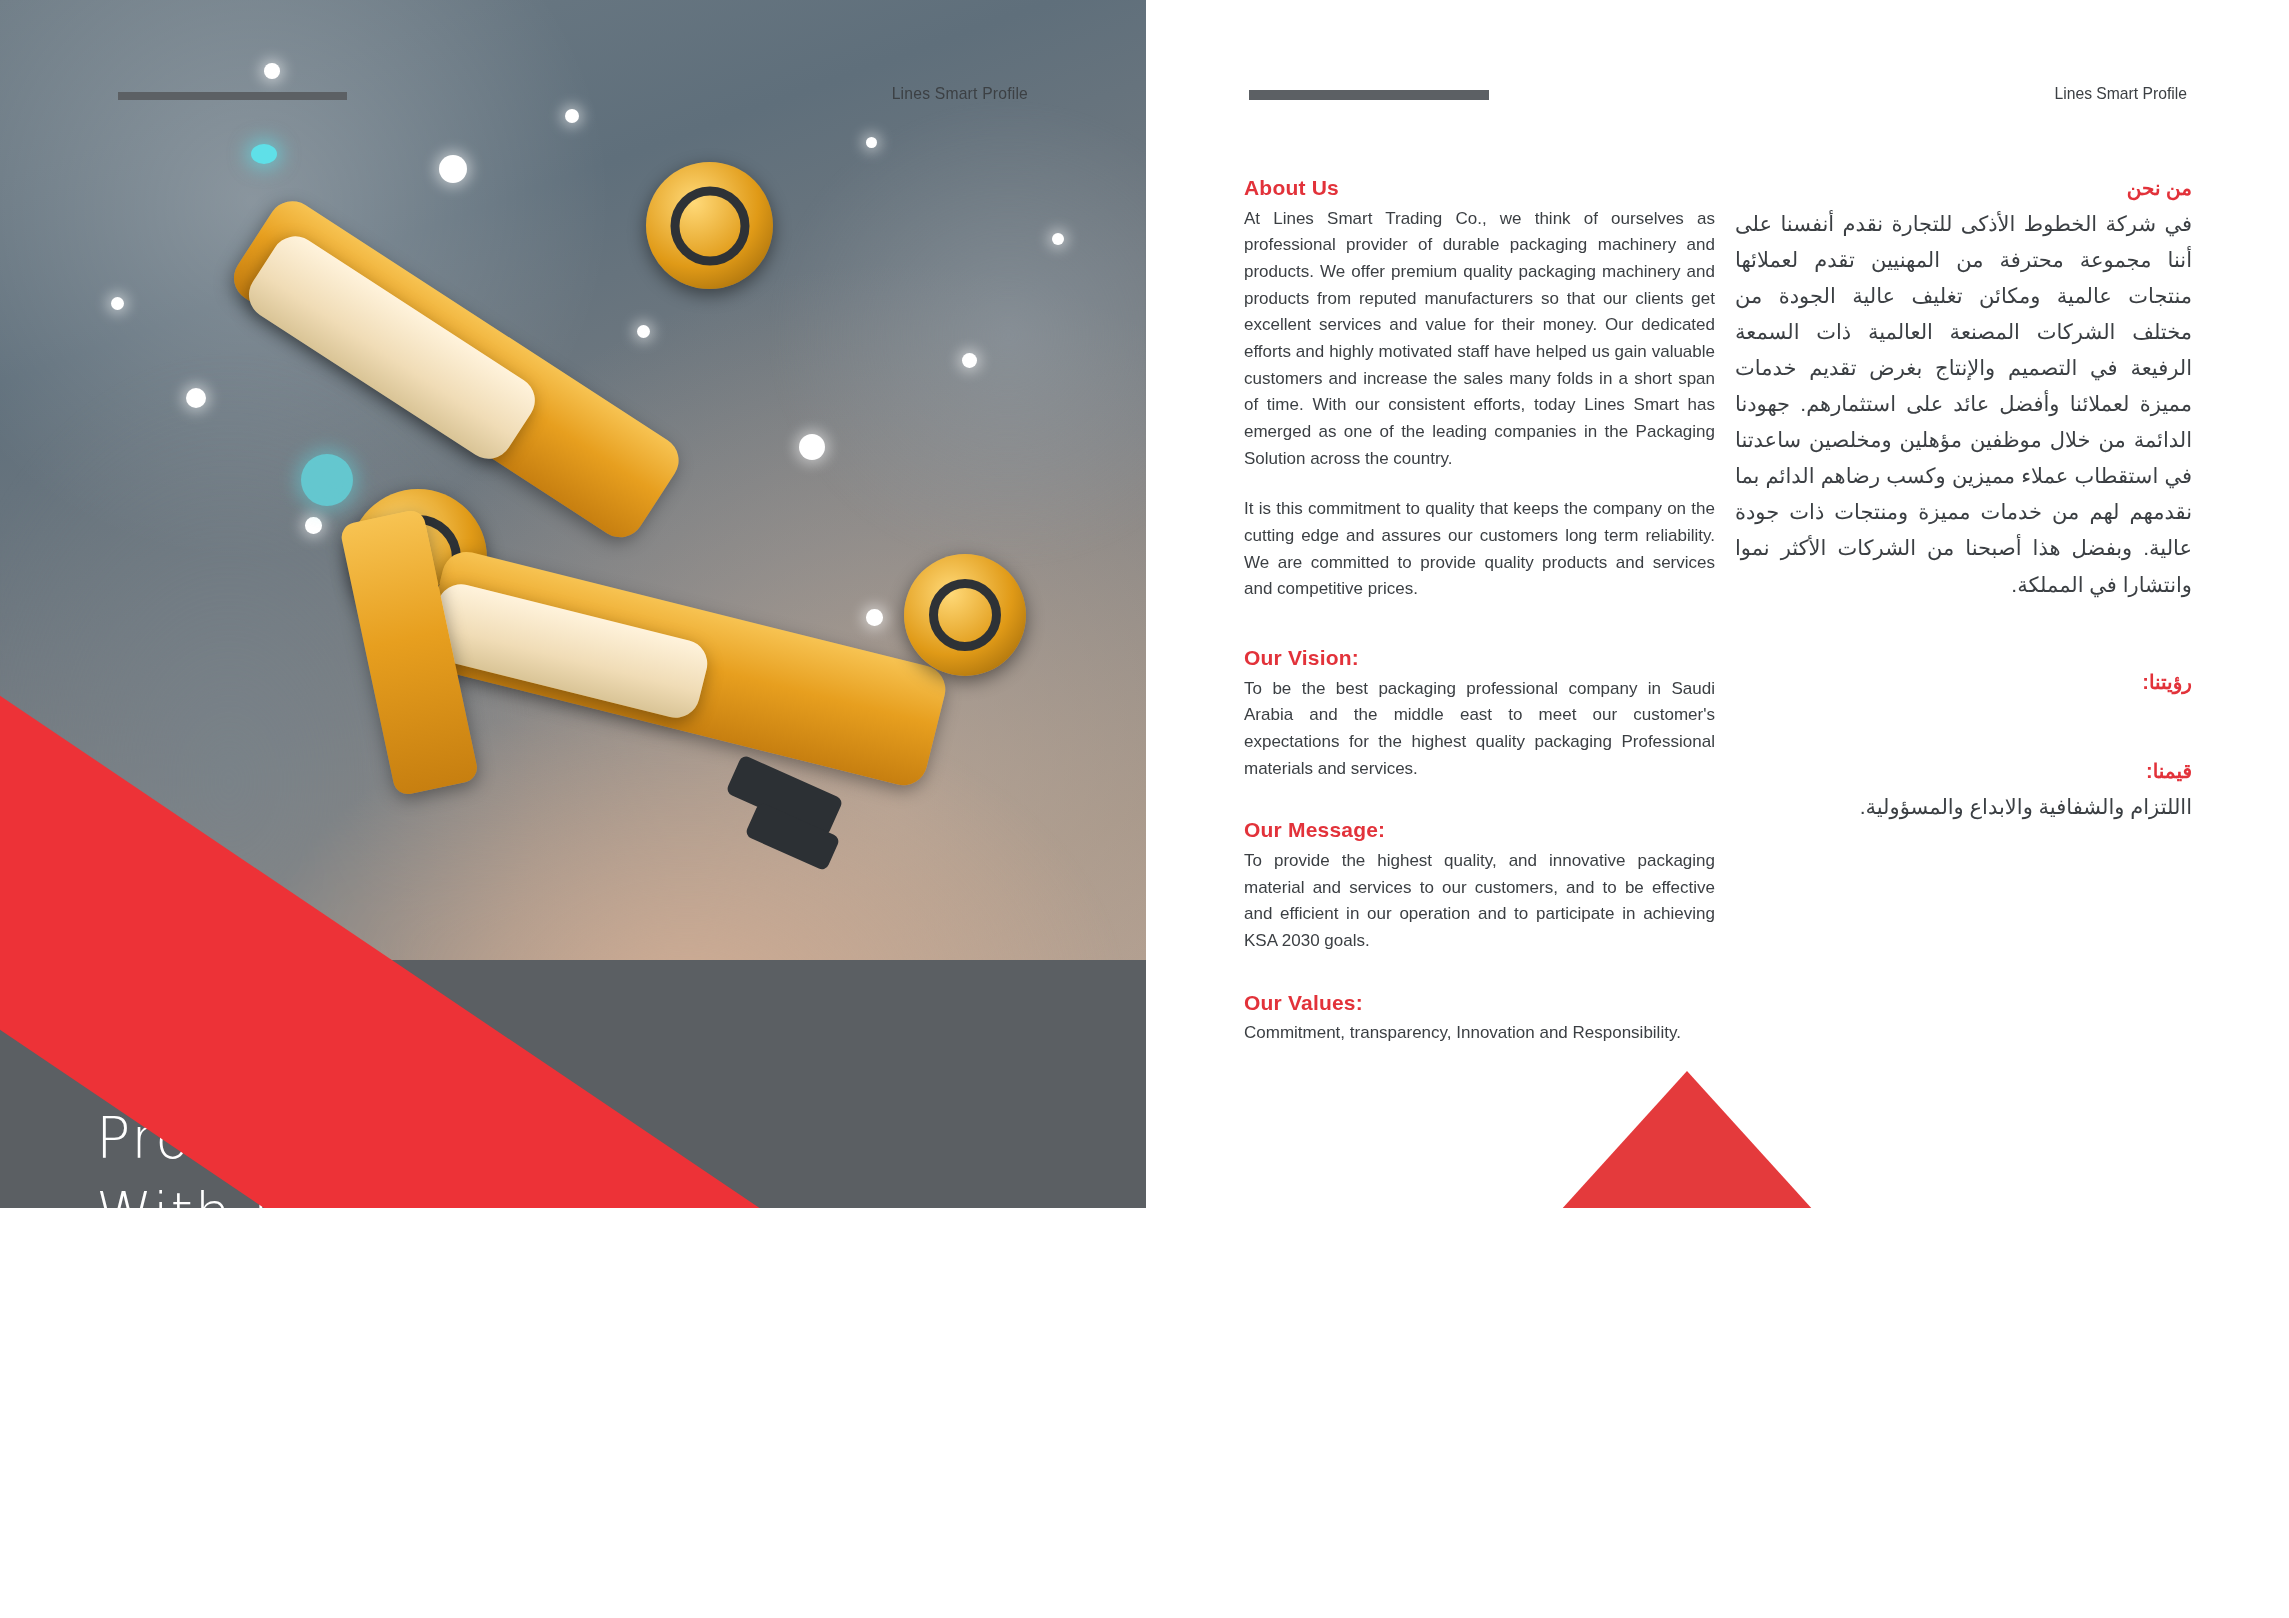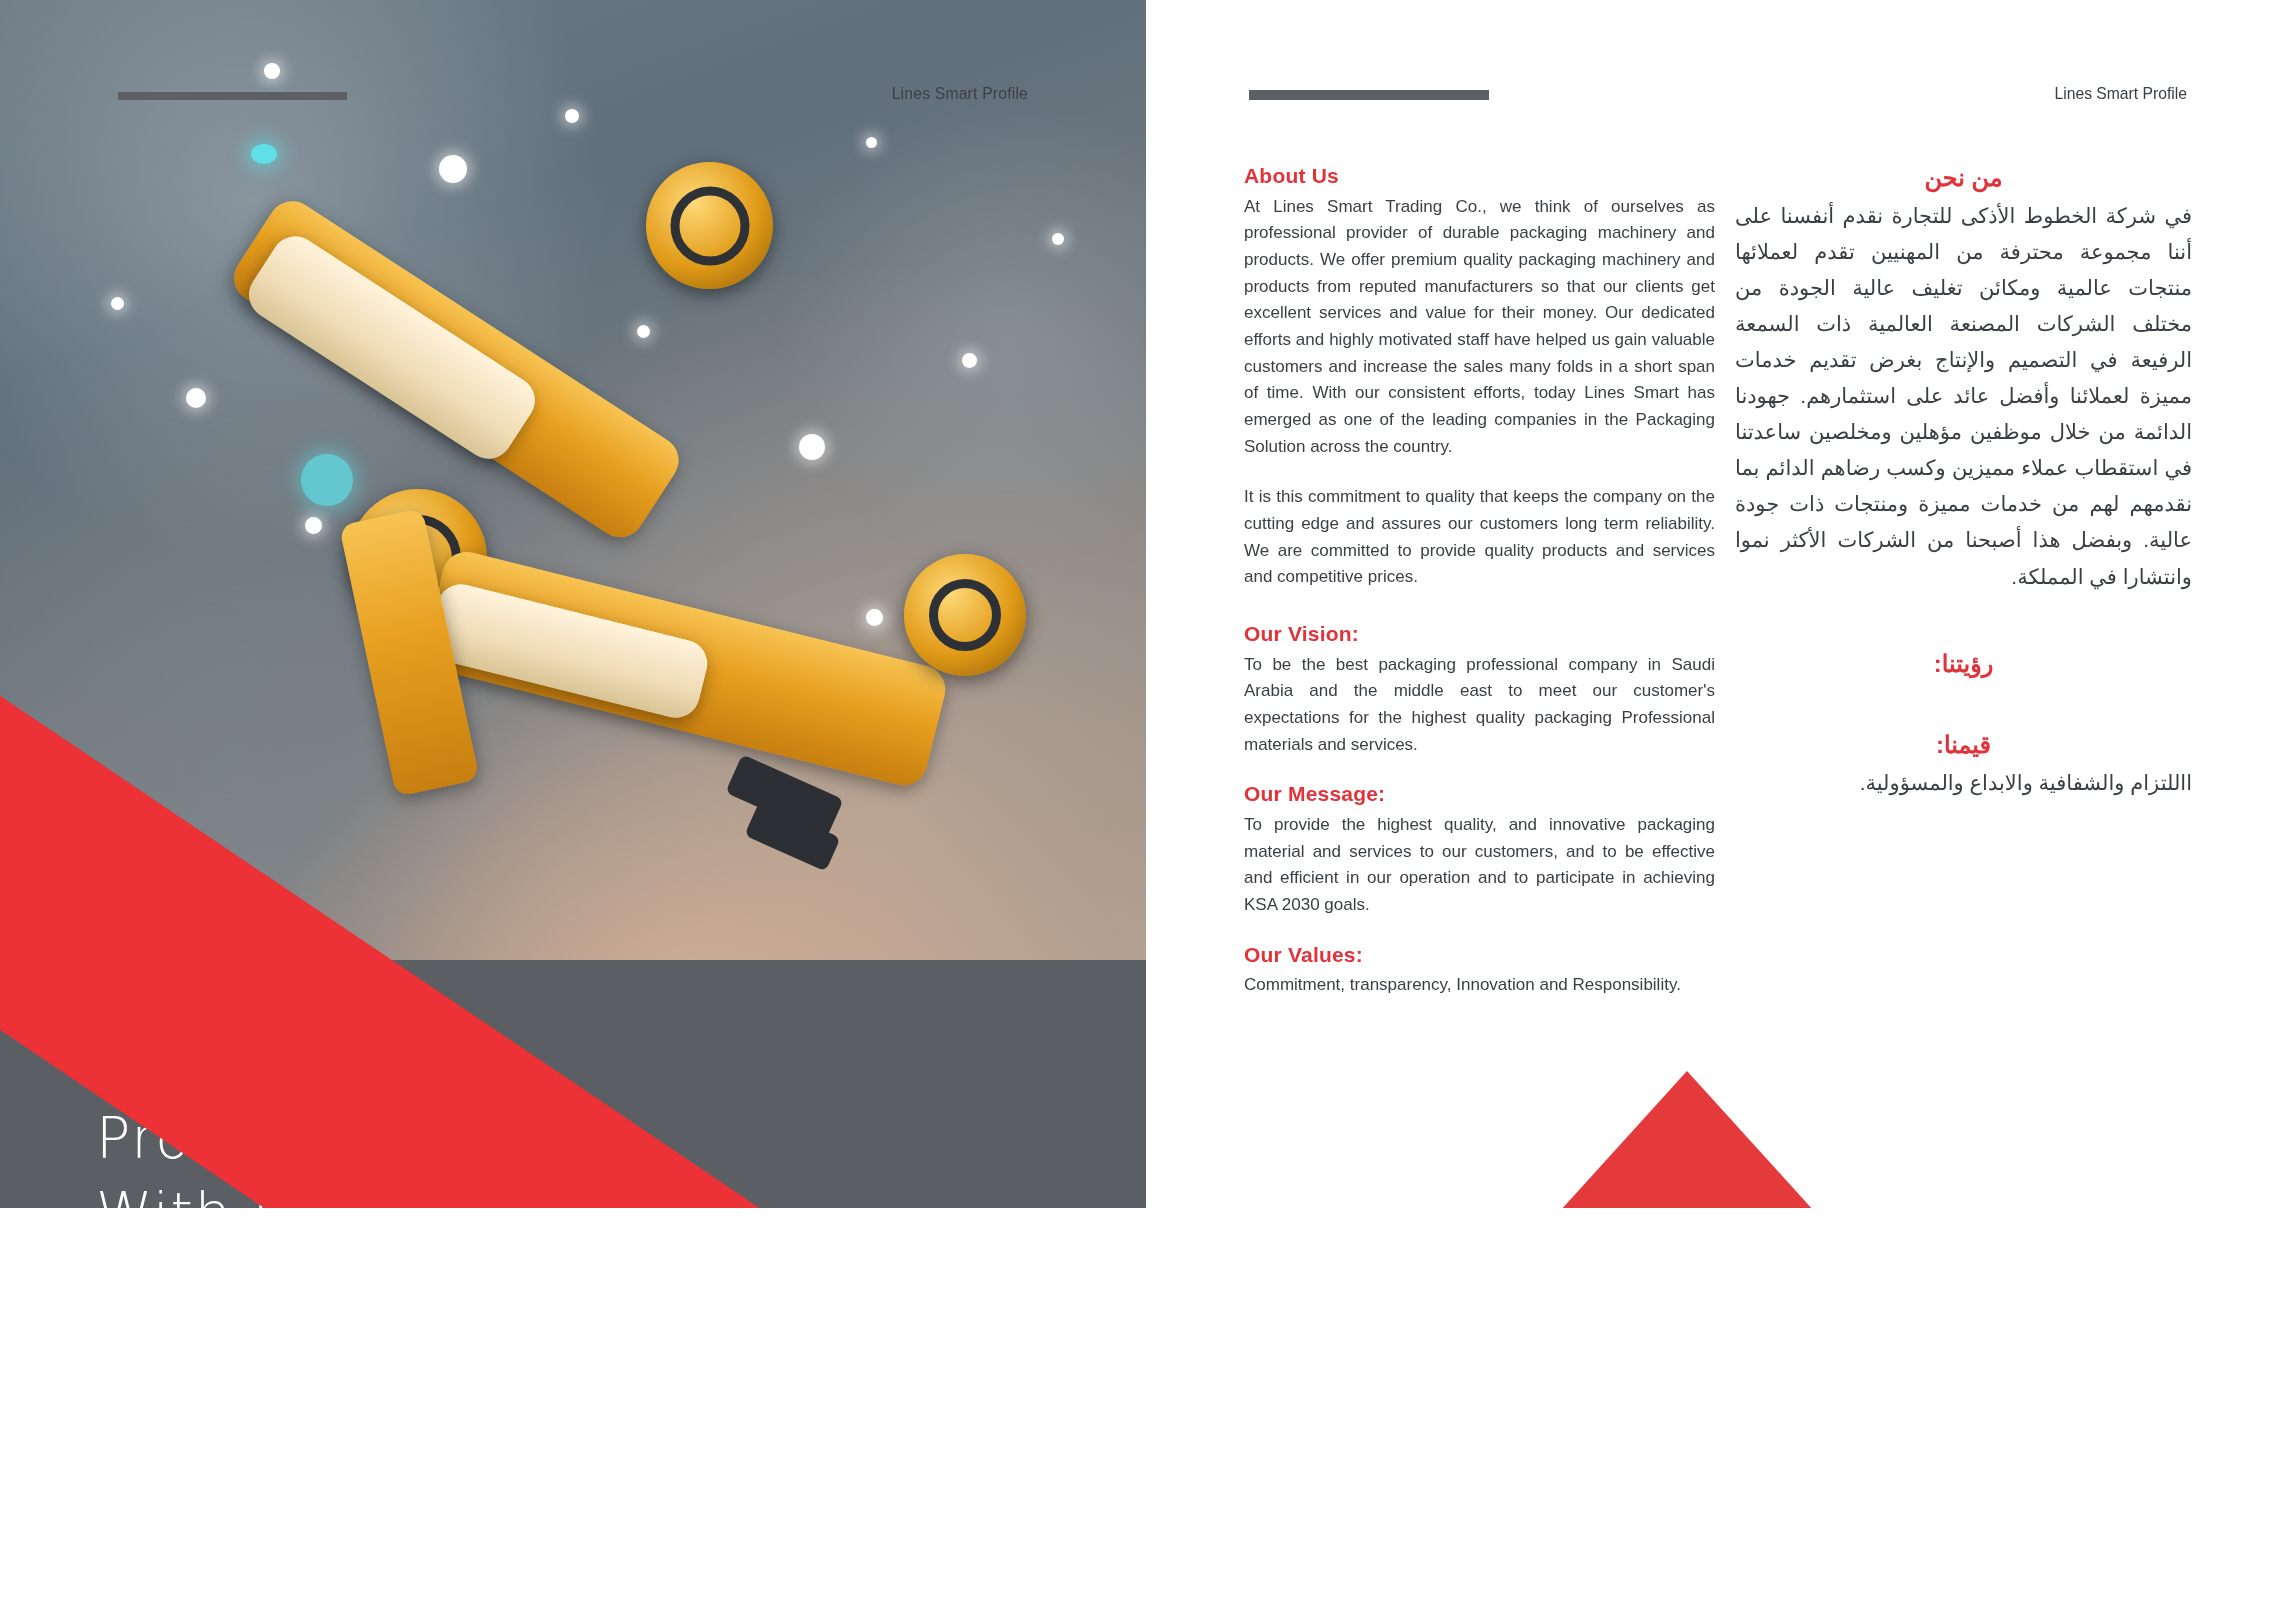--- a/index.html
+++ b/index.html
@@ -112,37 +112,37 @@
   .right-page .col-en{left:98px;}
   .right-page .col-ar{left:589px;}
 
   h3.sec{
     margin:0 0 5.5px 0;
     color:#e2323a;
     font-size:21px;
     font-weight:bold;
     letter-spacing:0.2px;
   }
-  h3.sec.ar{font-size:24px;text-align:center;}
+  h3.sec.ar{font-size:20px;}
   p.body{
     margin:0 0 0 0;
     color:#3b3f43;
     font-size:17px;
     line-height:1.57;
     text-align:justify;
   }
   p.body.ar{
     font-size:21px;
     line-height:1.72;
     text-align:justify;
     direction:rtl;
   }
   .gap-lg{height:31px;}
   .gap-md{height:24px;}
-  .block{margin-bottom:0;}
+  .block{margin-bottom:0;margin-top:12px;}
 
   
   .tri{position:absolute;width:0;height:0;}
 
   .right-footer-rule{
     position:absolute;left:81px;top:1503px;width:984px;height:1.8px;background:#9a9ea2;
   }
   .right-page-num{
     position:absolute;right:89px;top:1515px;color:#3c4044;font-size:17.5px;
   }

